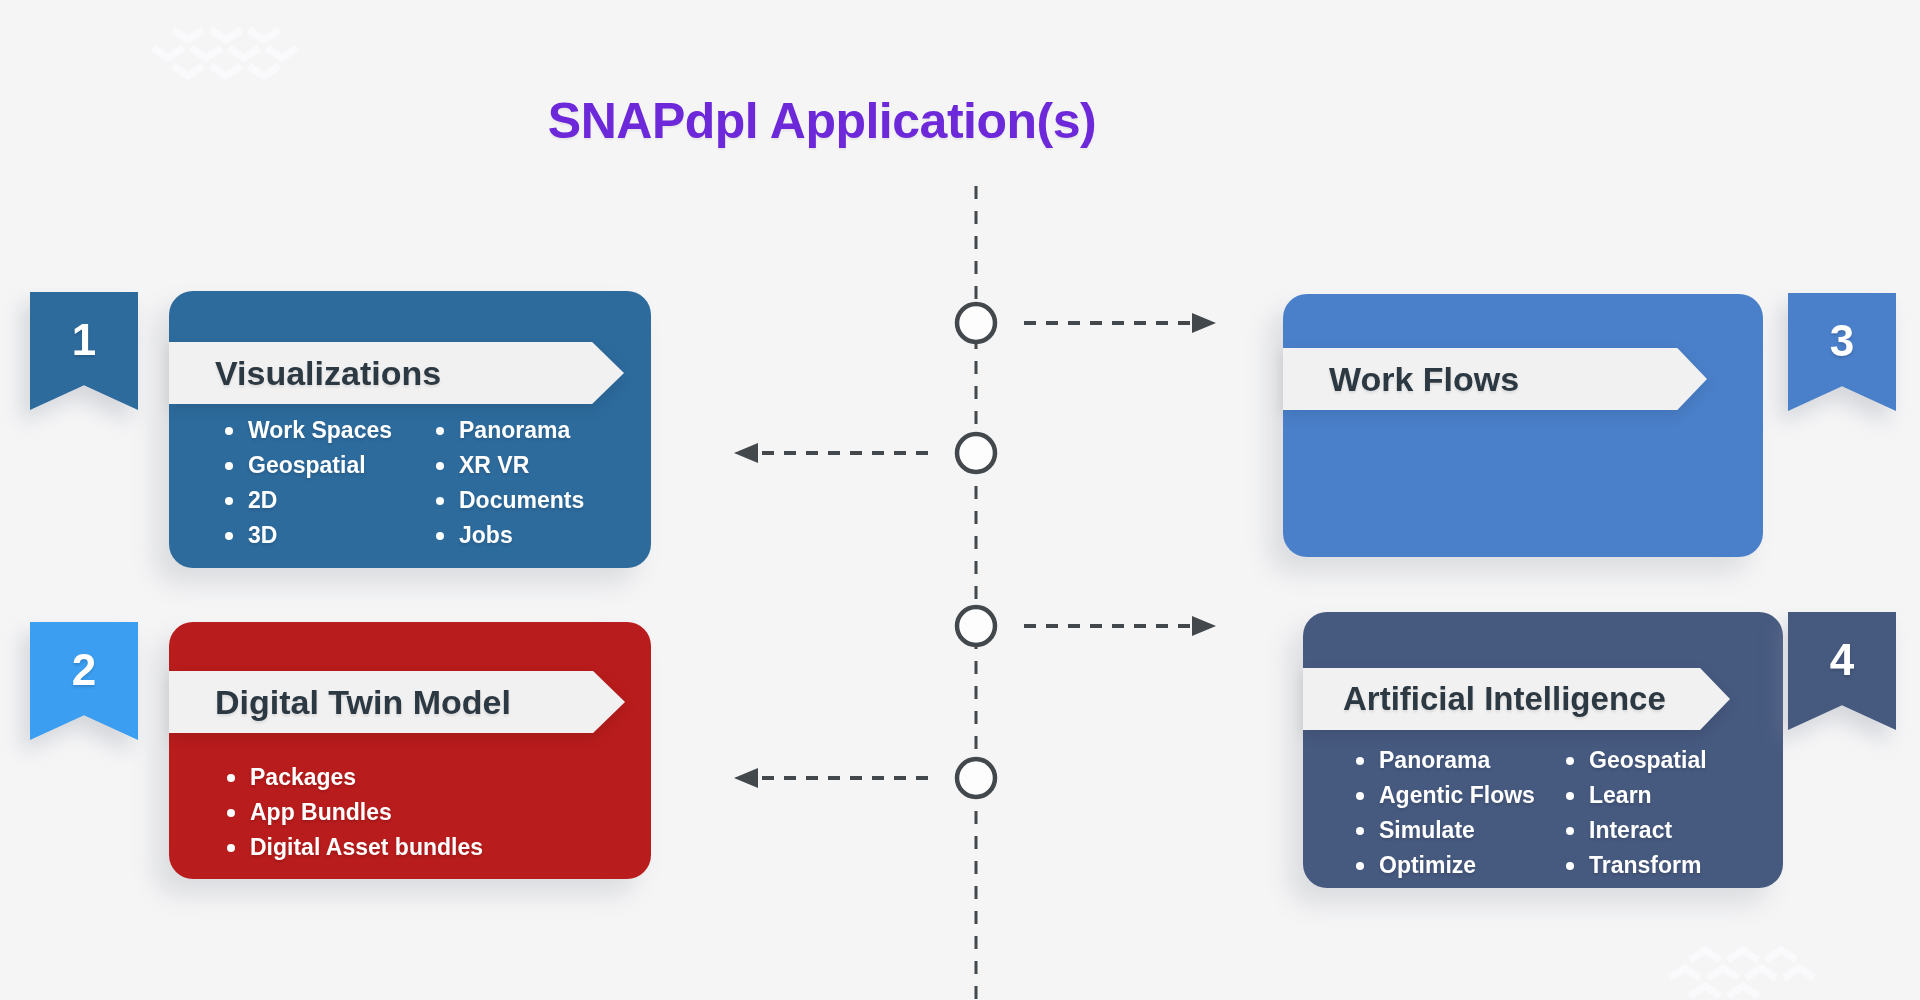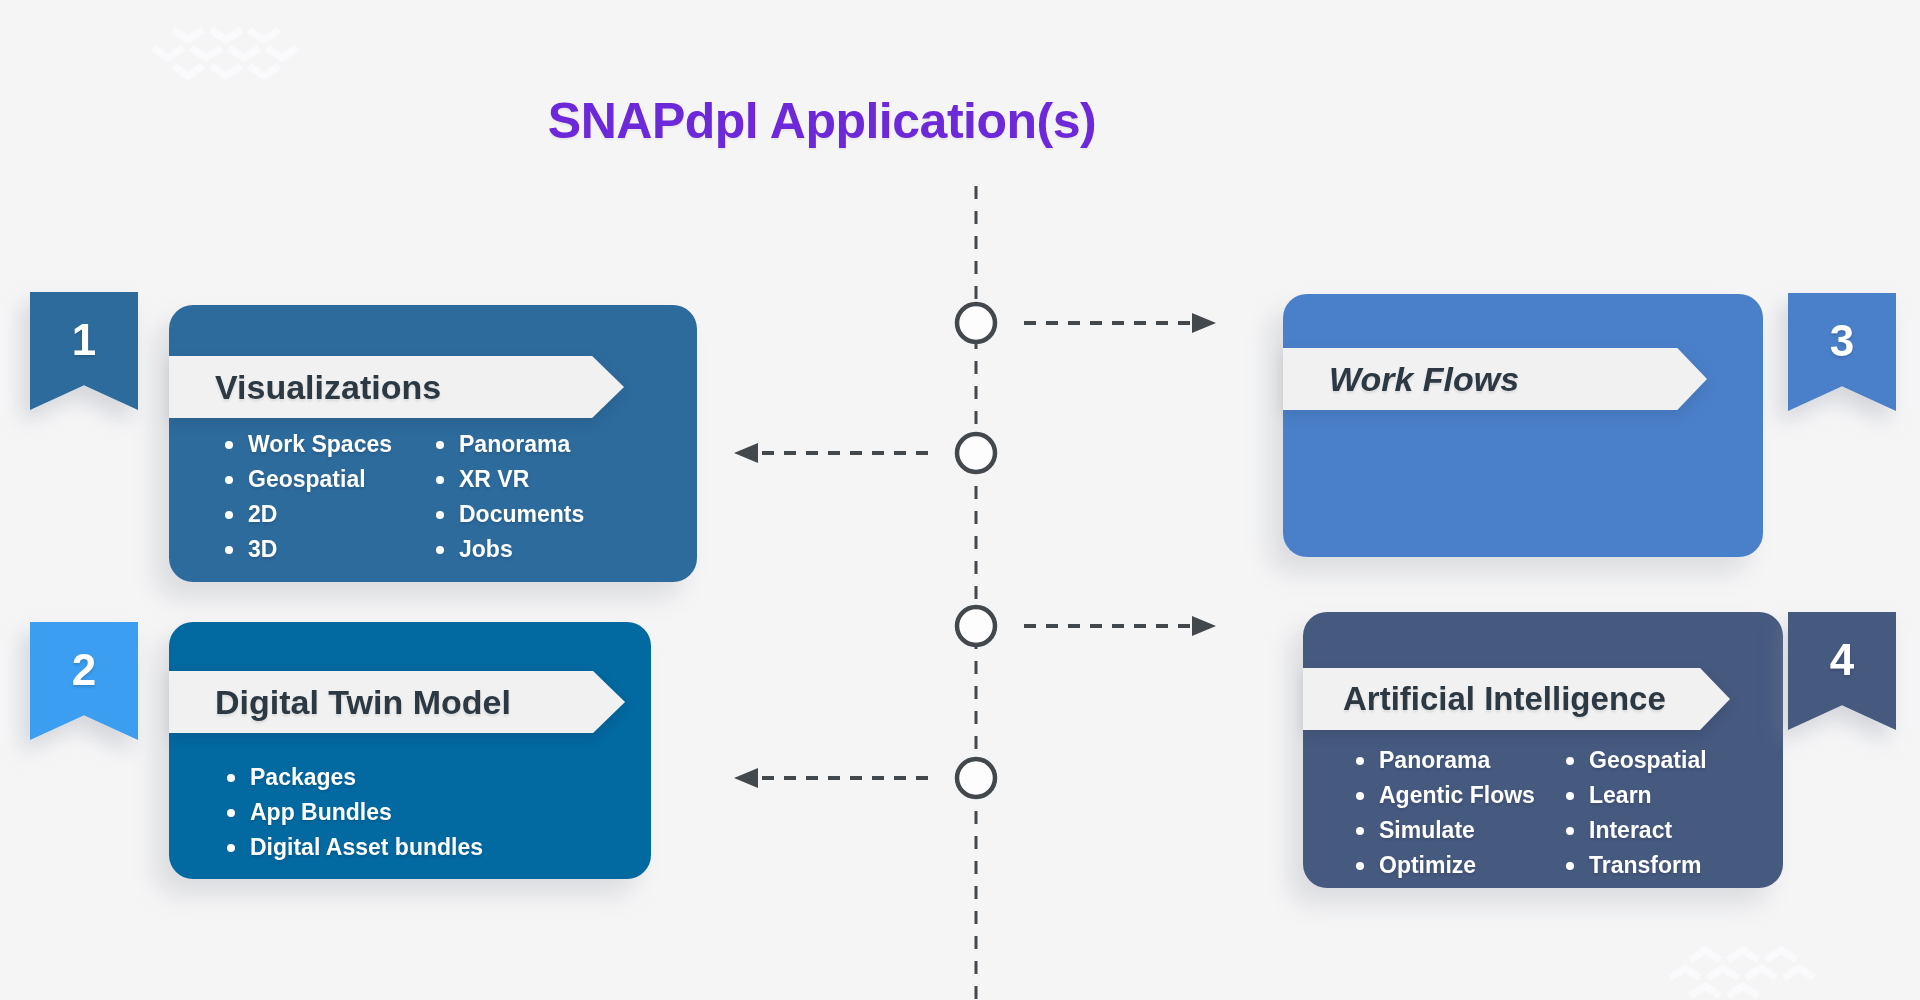--- a/index.html
+++ b/index.html
@@ -12,23 +12,23 @@
     position:absolute;top:92px;left:0;width:1620px;text-align:center;
     font-size:50px;font-weight:bold;letter-spacing:-0.5px;color:#6d28d9;
     text-shadow:0 2px 2px rgba(0,0,0,0.06);
     margin-left:12px;
   }
   
   .card{
     position:absolute;border-radius:24px;
     box-shadow:-14px 16px 24px rgba(110,116,128,0.18);
   }
-  .card1{left:169px;top:291px;width:528px;height:277px;margin-top:14px;}
+  .card1{left:169px;top:291px;width:482px;height:277px;}
   .card2{left:169px;top:622px;width:482px;height:257px;}
-  .card3{left:1283px;top:294px;width:480px;height:263px;font-style:italic;}
+  .card3{left:1283px;top:294px;width:480px;height:263px;}
   .card4{left:1283px;top:612px;width:480px;height:276px;}
 
   .band-wrap{position:absolute;left:0;filter:drop-shadow(0 5px 7px rgba(0,0,0,0.10));}
   .card1 .band-wrap{top:51px;width:455px;}
   .card2 .band-wrap{top:49px;width:456px;}
   .card3 .band-wrap{top:54px;width:424px;}
   .card4 .band-wrap{top:56px;width:427px;}
   .band{
     background:#f1f1f2;height:62px;display:flex;align-items:center;
     padding-left:46px;box-sizing:border-box;white-space:nowrap;
@@ -146,21 +146,21 @@
       </ul>
     <ul>
         <li>Panorama</li>
         <li>XR VR</li>
         <li>Documents</li>
         <li>Jobs</li>
       </ul>
   </div>
 </div>
 
-<div class="card card2" style="background-color: #0369a1; text-decoration: underline;">
+<div class="card card2" style="background-color: #b91c1c; text-decoration: underline;">
   <div class="band-wrap">
     <div class="band">
       <span>Digital Twin Model</span>
     </div>
   </div>
   <div class="bullets">
     <ul>
         <li>Packages</li>
         <li>App Bundles</li>
         <li>Digital Asset bundles</li>

